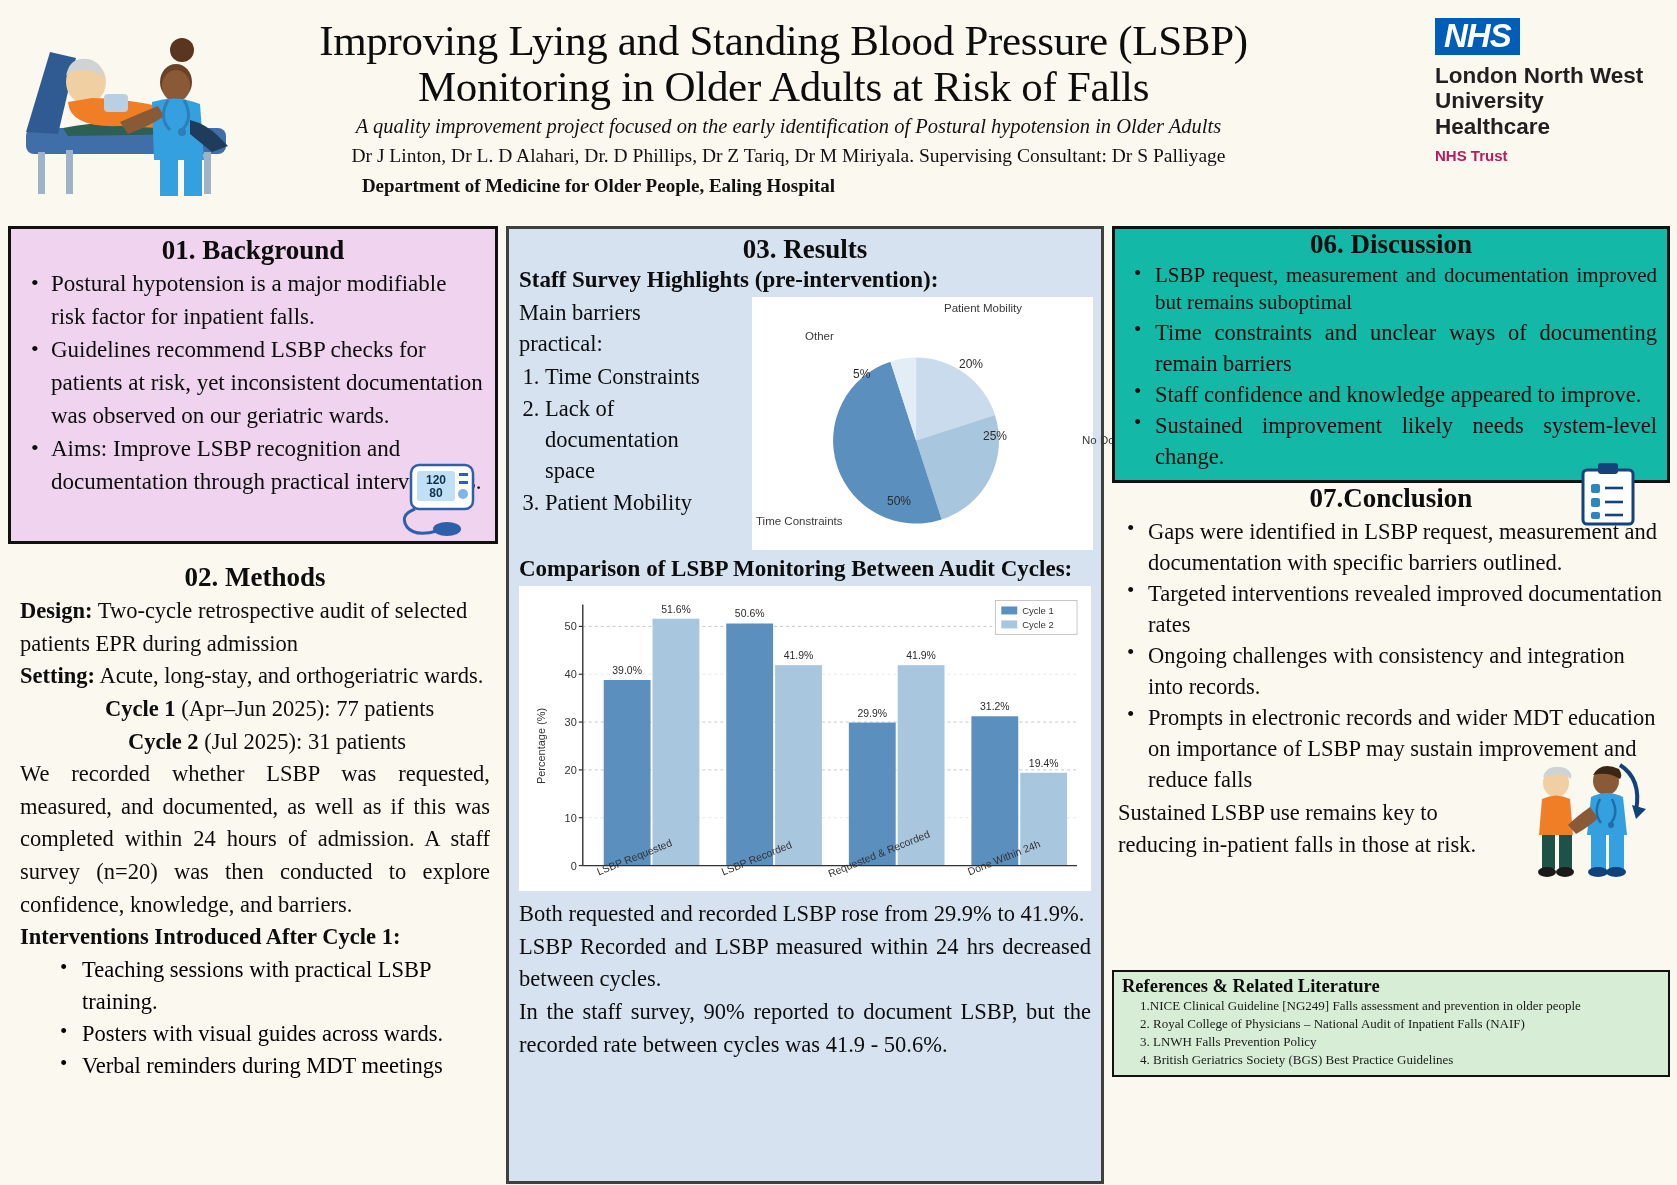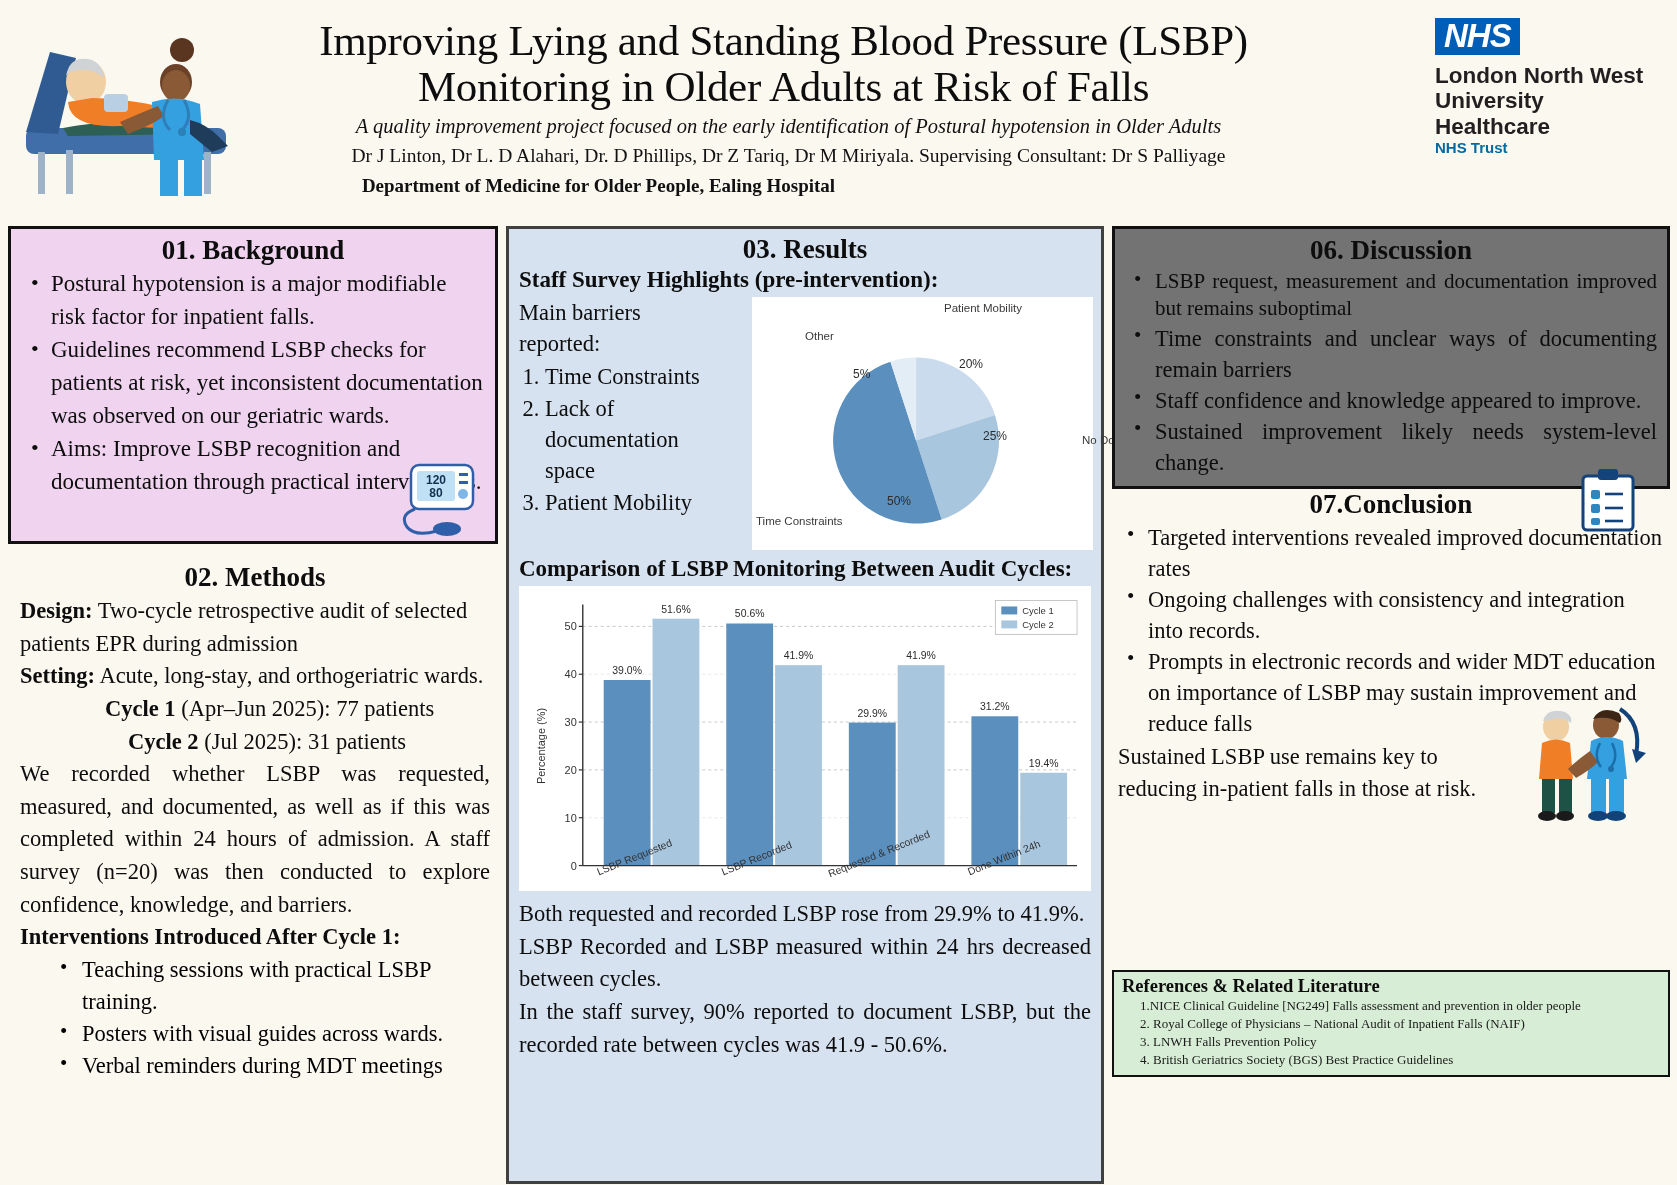--- a/index.html
+++ b/index.html
@@ -42,21 +42,21 @@
     font-family: "Liberation Sans", sans-serif; font-weight: bold;
     font-style: italic; font-size: 33px; letter-spacing: -1px;
     padding: 1px 9px 3px 9px; line-height: 1;
   }
   .nhs-name {
     font-family: "Liberation Sans", sans-serif; font-weight: bold;
     font-size: 22.5px; color: #231f20; line-height: 1.13; margin-top: 8px;
   }
   .nhs-trust {
     font-family: "Liberation Sans", sans-serif; font-weight: bold;
-    font-size: 15px; color: #0369a1; margin-top: 0;
+    font-size: 15px; color: #be185d; margin-top: 8px;
   }
 
   
   .cols { position: absolute; top: 222px; left: 0; width: 1677px; height: 963px; }
 
   .panel { border: 3px solid #111; }
   .sec-title {
     text-align: center; font-weight: bold; font-size: 27px; color: #0d0d0d;
     margin-bottom: 2px;
   }
@@ -100,21 +100,21 @@
   .pie-pct { position: absolute; font-family: "Liberation Sans", sans-serif;
              font-size: 12px; color: #2c2c2c; }
 
   .chart-title { font-size: 23px; font-weight: bold; color: #0d0d0d; margin: 6px 0 4px 2px; }
   .bar-box { background: #fff; height: 305px; position: relative; margin: 0 2px; }
   .summary { font-size: 22.5px; line-height: 1.45; color: #0d0d0d;
              text-align: justify; margin-top: 7px; padding: 0 2px; }
 
   
   .col-right { position: absolute; left: 1112px; top: 4px; width: 558px; }
-  .discussion-panel { background: #737373; padding: 6px 10px 8px 10px; position: relative; }
+  .discussion-panel { background: #14b8a6; padding: 0 10px 8px 10px; position: relative; }
   .d-list { list-style: none; font-size: 22.5px; line-height: 1.38; color: #0d0d0d; }
   .d-list li { position: relative; padding-left: 30px; text-align: justify; }
   .d-list li:before { content: "\2022"; position: absolute; left: 9px; top: -2px; font-size: 21px; }
   .d-list li.tight { font-size: 21px; line-height: 1.3; }
   .clipboard-icon { position: absolute; right: 30px; bottom: -46px; width: 58px; height: 64px; }
 
   .conclusion { margin-top: 0; padding: 0 6px; position: relative; }
   .c-list { list-style: none; font-size: 22.5px; line-height: 1.38; color: #0d0d0d; margin-top: 2px; }
   .c-list li { position: relative; padding-left: 30px; }
   .c-list li:before { content: "\2022"; position: absolute; left: 9px; top: -2px; font-size: 21px; }
@@ -233,21 +233,21 @@
   </div>
 
   <div class="col-mid">
     <div class="sec-title">03. Results</div>
     <div class="mid-sub">Staff Survey Highlights (pre-intervention):</div>
 
     <div class="survey-row">
       <div class="barriers">
         <div>
           <span>Main barriers</span><br>
-          <span>reported:</span>
+          <span>practical:</span>
         </div>
         <ol>
           <li>Time Constraints</li>
           <li>Lack of documentation space</li>
           <li>Patient Mobility</li>
         </ol>
       </div>
 
       <div class="pie-box">
         <svg viewBox="0 0 370 253" width="100%" height="253">
@@ -375,20 +375,21 @@
               <path d="M26 40 h18"></path>
               <path d="M26 53 h18"></path>
           </g>
         </svg>
       </div>
     </div>
 
     <div class="conclusion">
       <div class="sec-title">07.Conclusion</div>
       <ul class="c-list">
+        <li>Gaps were identified in LSBP request, measurement and documentation with specific barriers outlined.</li>
         <li>Targeted interventions revealed improved documentation rates</li>
         <li>Ongoing challenges with consistency and integration into records.</li>
         <li>Prompts in electronic records and wider MDT education on importance of LSBP may sustain improvement and reduce falls</li>
       </ul>
       <div class="closing">Sustained LSBP use remains key to reducing in-patient falls in those at risk.</div>
       <div class="walk-art">
         <svg viewBox="0 0 120 120" width="120" height="120">
           <path d="M92 4 q22 14 16 46" stroke="#12427a" stroke-width="4" fill="none"></path>
           <path d="M104 44 l4 14 10 -10Z" fill="#12427a"></path>
           <ellipse cx="28" cy="22" rx="13" ry="14" fill="#f0cfa3"></ellipse>

